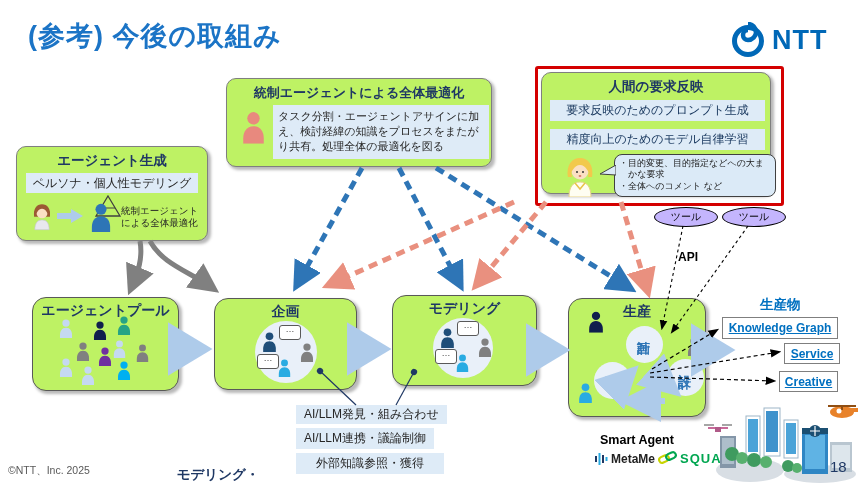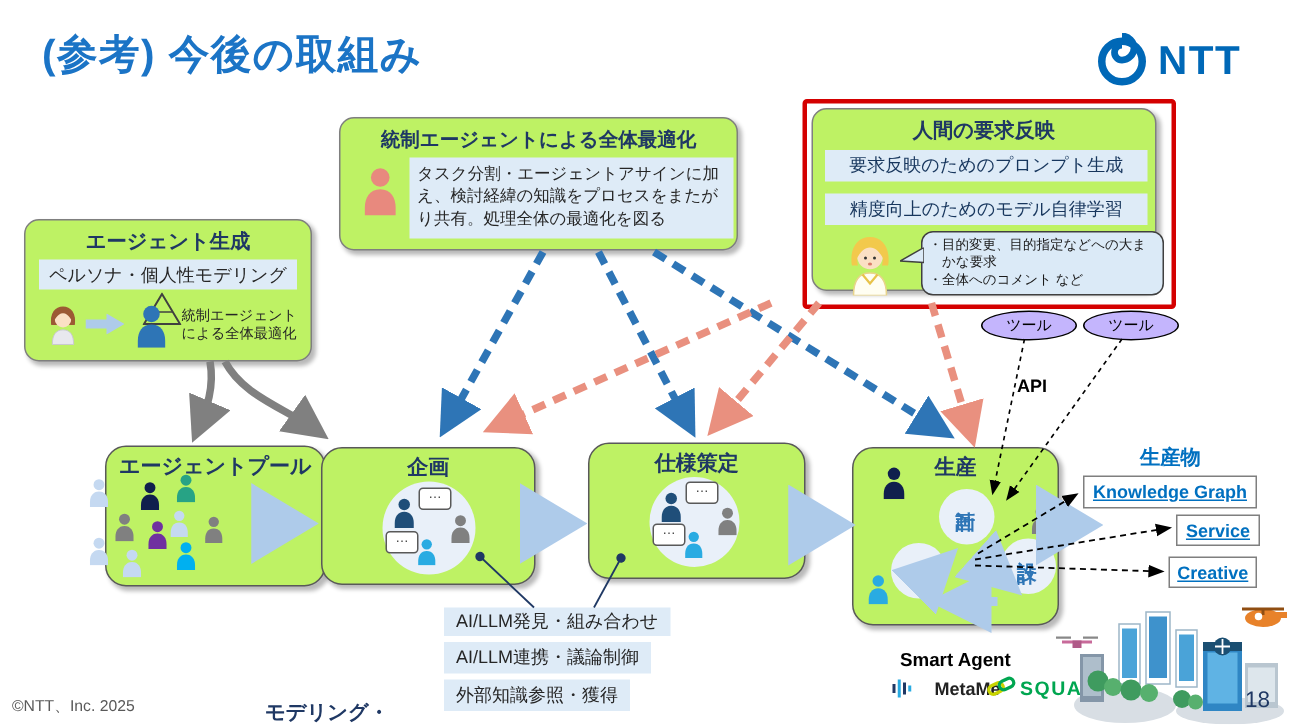--- a/index.html
+++ b/index.html
@@ -107,21 +107,21 @@
     <svg class="abs" style="left:78px;top:48px;" width="26" height="22" viewBox="0 0 26 22">
       <polygon points="13,1 25,21 1,21" fill="none" stroke="#404040" stroke-width="1.3"></polygon>
       <line x1="6" y1="13" x2="20" y2="13" stroke="#404040" stroke-width="1"></line>
     </svg>
     <svg class="abs person" style="left:72px;top:56px;color:#2e75b6;" width="24" height="29" viewBox="0 0 20 24">
         <use href="#sym-person"></use>
       </svg>
     <div class="abs" style="left:104px;top:58px;width:86px;font-size:9.5px;line-height:1.3;color:#262626;">統制エージェントによる全体最適化</div>
   </div>
 
-  <div class="box flowbox z20" style="left:32px;top:297px;width:145px;height:92px;margin-left:38px;">
+  <div class="box flowbox z20" style="left:32px;top:297px;width:145px;height:92px;">
     <div class="hdr" style="margin-top:4px;font-size:14px;">エージェントプール</div>
   </div>
 
   <svg class="abs person z20" style="left:58px;top:319px;color:#c5d9f1;" width="16" height="19" viewBox="0 0 20 24">
       <use href="#sym-person"></use>
     </svg>
   <svg class="abs person z20" style="left:92px;top:321px;color:#101f4d;" width="16" height="19" viewBox="0 0 20 24">
       <use href="#sym-person"></use>
     </svg>
   <svg class="abs person z20" style="left:116px;top:316px;color:#27a385;" width="16" height="19" viewBox="0 0 20 24">
@@ -159,21 +159,21 @@
         <use href="#sym-person"></use>
       </svg>
     <svg class="abs person" style="left:62px;top:60px;color:#29abe2;" width="15" height="18" viewBox="0 0 20 24">
         <use href="#sym-person"></use>
       </svg>
     <div class="minibubble" style="left:64px;top:26px;width:20px;height:13px;">…</div>
     <div class="minibubble" style="left:42px;top:55px;width:20px;height:13px;">…</div>
   </div>
 
   <div class="box flowbox z20" style="left:392px;top:295px;width:143px;height:89px;">
-    <div class="hdr" style="margin-top:4px;font-size:14px;">仕様策定</div>
+    <div class="hdr" style="margin-top:4px;font-size:14px;">モデリング</div>
     <div class="circle" style="left:40px;top:22px;width:60px;height:60px;"></div>
     <svg class="abs person" style="left:46px;top:32px;color:#1f4e79;" width="17" height="20" viewBox="0 0 20 24">
         <use href="#sym-person"></use>
       </svg>
     <svg class="abs person" style="left:84px;top:42px;color:#808080;" width="16" height="19" viewBox="0 0 20 24">
         <use href="#sym-person"></use>
       </svg>
     <svg class="abs person" style="left:62px;top:58px;color:#29abe2;" width="15" height="18" viewBox="0 0 20 24">
         <use href="#sym-person"></use>
       </svg>
@@ -226,25 +226,25 @@
   <div class="oval" style="left:722px;top:207px;width:62px;height:18px;">ツール</div>
   <div class="abs" style="left:678px;top:250px;font-size:12px;font-weight:bold;color:#000;">API</div>
 
   <div class="abs" style="left:148px;top:418px;width:140px;text-align:center;font-size:13.5px;font-weight:bold;color:#1f3864;line-height:1.3;margin-top:48px;">
     <div>モデリング・</div>
     <div>エージェント連携</div>
   </div>
   <div class="abs" style="left:296px;top:405px;">
     <div style="display:table;background:#deebf7;padding:1px 8px;font-size:12px;color:#262626;margin-bottom:4px;">AI/LLM発見・組み合わせ</div>
     <div style="display:table;background:#deebf7;padding:2px 8px;font-size:12px;color:#262626;margin-bottom:4px;">AI/LLM連携・議論制御</div>
-    <div style="display:table;background:#deebf7;padding:2px 8px;font-size:12px;color:#262626;">外部知識参照・獲得</div>
+    <div style="display:table;background:#deebf7;padding:2px 20px;font-size:12px;color:#262626;">外部知識参照・獲得</div>
   </div>
 
   <div class="abs" style="left:600px;top:433px;font-size:12.5px;font-weight:bold;color:#000;">Smart Agent</div>
-  <div class="abs" style="left:594px;top:452px;display:flex;align-items:center;gap:15px;justify-content:flex-end;">
+  <div class="abs" style="left:594px;top:452px;display:flex;align-items:center;gap:3px;justify-content:flex-end;">
     <svg width="14" height="14" viewBox="0 0 14 14">
       <rect x="1" y="4" width="2" height="6" fill="#1f3864"></rect>
       <rect x="4.5" y="1" width="2" height="12" fill="#29abe2"></rect>
       <rect x="8" y="3" width="2" height="8" fill="#1f3864"></rect>
       <rect x="11.5" y="5" width="2" height="4" fill="#29abe2"></rect>
     </svg>
     <span style="font-size:12px;font-weight:bold;color:#222;">MetaMe</span>
   </div>
   <div class="abs" style="left:658px;top:450px;display:flex;align-items:center;gap:2px;">
     <svg width="20" height="16" viewBox="0 0 20 16">

